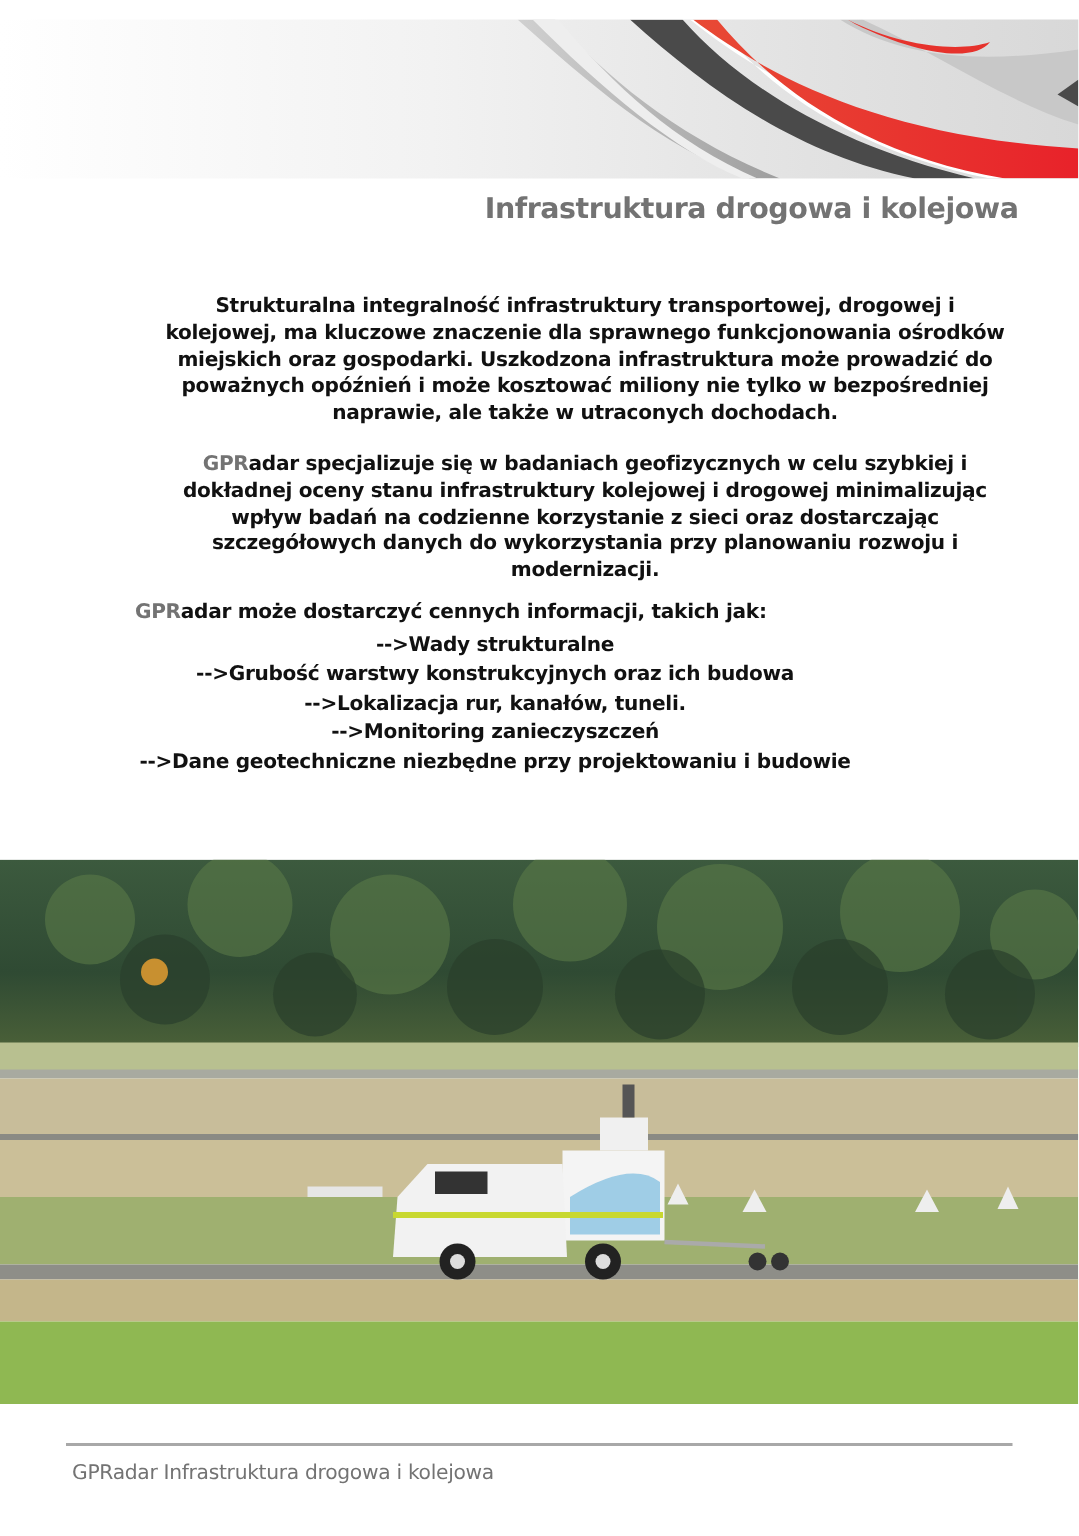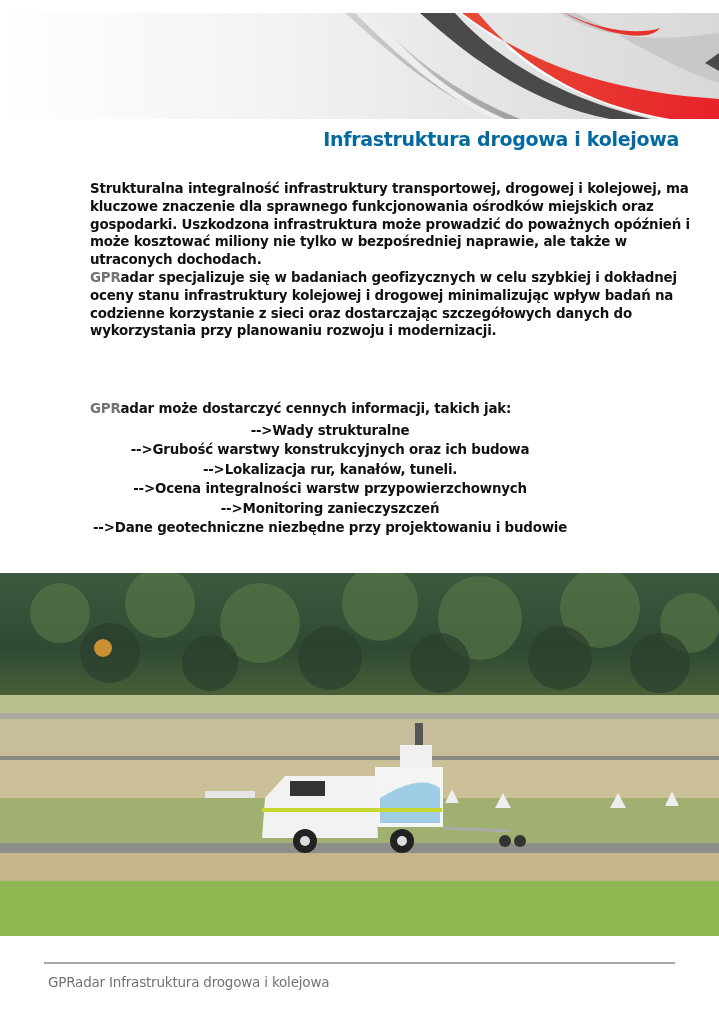--- a/index.html
+++ b/index.html
@@ -1,25 +1,25 @@
 <!DOCTYPE html>
 <html><head>
 <meta charset="utf-8">
 <style>
   html, body { margin:0; padding:0; }
   body { width:719px; height:1024px; background:#ffffff; position:relative; overflow:hidden;
          font-family:"DejaVu Sans", sans-serif; color:#111; }
   .banner { position:absolute; left:0; top:13px; width:719px; height:106px; overflow:hidden;
             background:linear-gradient(90deg,#ffffff 0%,#f2f2f2 40%,#e2e2e2 75%,#d8d8d8 100%); }
   .banner svg { position:absolute; left:0; top:0; }
-  .title { position:absolute; right:40px; top:128px; font-size:19px; font-weight:bold; color:#0369a1;
+  .title { position:absolute; right:40px; top:128px; font-size:19px; font-weight:bold; color:#737373;
            letter-spacing:-0.3px; }
   .body-text { position:absolute; left:90px; top:180px; width:600px; font-size:13.4px; font-weight:bold;
                line-height:17.8px; letter-spacing:-0.2px; }
-  .body-text p { margin:0; }
+  .body-text p { margin:16px;text-align:center; }
   .red { color:#737373; }
   .list-intro { position:absolute; left:90px; top:401px; font-size:13.4px; font-weight:bold; letter-spacing:-0.2px; }
   .list { position:absolute; left:93px; top:421px; margin:0; padding:0; list-style:none; font-size:13.4px; font-weight:bold; letter-spacing:-0.2px; }
   .list li { height:19.4px; line-height:19.4px;text-align:center; }
   .photo { position:absolute; left:0; top:573px; width:719px; height:363px; overflow:hidden; }
   .footer-rule { position:absolute; left:44px; top:962px; width:631px; height:2px; background:#a8a8a8; }
   .footer-text { position:absolute; left:48px; top:974px; font-size:13.5px; color:#737373; letter-spacing:-0.2px; }
 </style>
 </head>
 <body>
@@ -53,21 +53,20 @@
   <p>Strukturalna integralność infrastruktury transportowej, drogowej i kolejowej, ma kluczowe znaczenie dla sprawnego funkcjonowania ośrodków miejskich oraz gospodarki. Uszkodzona infrastruktura może prowadzić do poważnych opóźnień i może kosztować miliony nie tylko w bezpośredniej naprawie, ale także w utraconych dochodach.</p>
   <p><span class="red">GPR</span><span>adar specjalizuje się w badaniach geofizycznych w celu szybkiej i dokładnej oceny stanu infrastruktury kolejowej i drogowej minimalizując wpływ badań na codzienne korzystanie z sieci oraz dostarczając szczegółowych danych do wykorzystania przy planowaniu rozwoju i modernizacji.</span></p>
 </div>
 
 <div class="list-intro"><span class="red">GPR</span><span>adar może dostarczyć cennych informacji, takich jak:</span></div>
 
 <ul class="list">
   <li>--&gt;Wady strukturalne</li>
   <li>--&gt;Grubość warstwy konstrukcyjnych oraz ich budowa</li>
   <li>--&gt;Lokalizacja rur, kanałów, tuneli.</li>
-  <li>--&gt;Ocena integralności warstw przypowierzchownych</li>
   <li>--&gt;Monitoring zanieczyszczeń</li>
   <li>--&gt;Dane geotechniczne niezbędne przy projektowaniu i budowie</li>
 </ul>
 
 <div class="photo">
   <svg width="719" height="363" viewBox="0 0 719 363">
     <defs>
       <linearGradient id="trees" x1="0" y1="0" x2="0" y2="1">
         <stop offset="0" stop-color="#3c5a3e"></stop>
         <stop offset="0.6" stop-color="#2f4a33"></stop>

